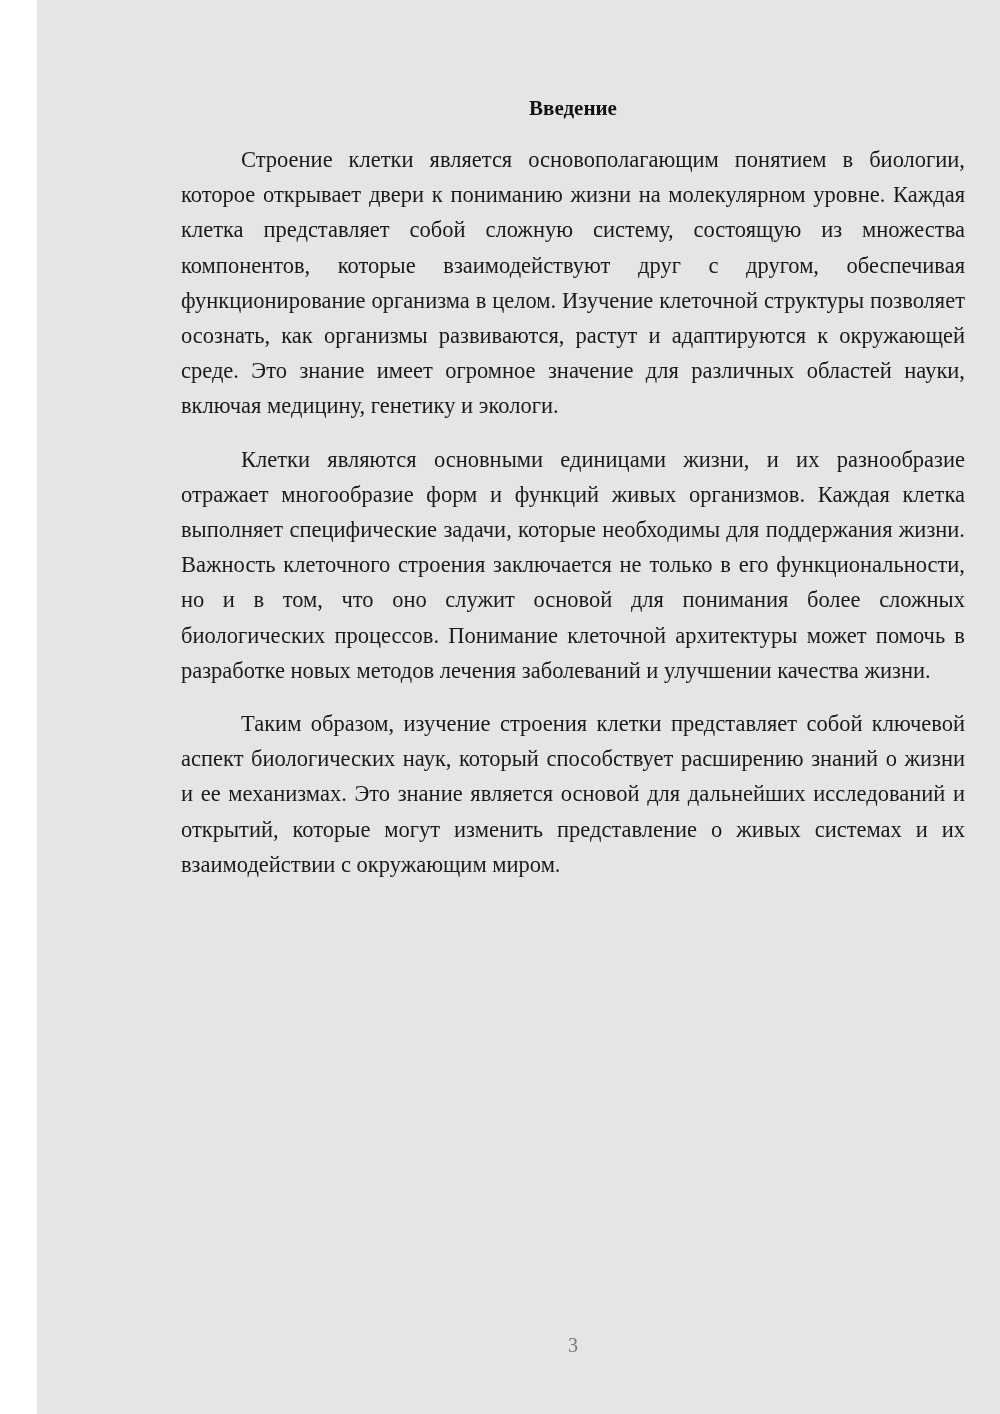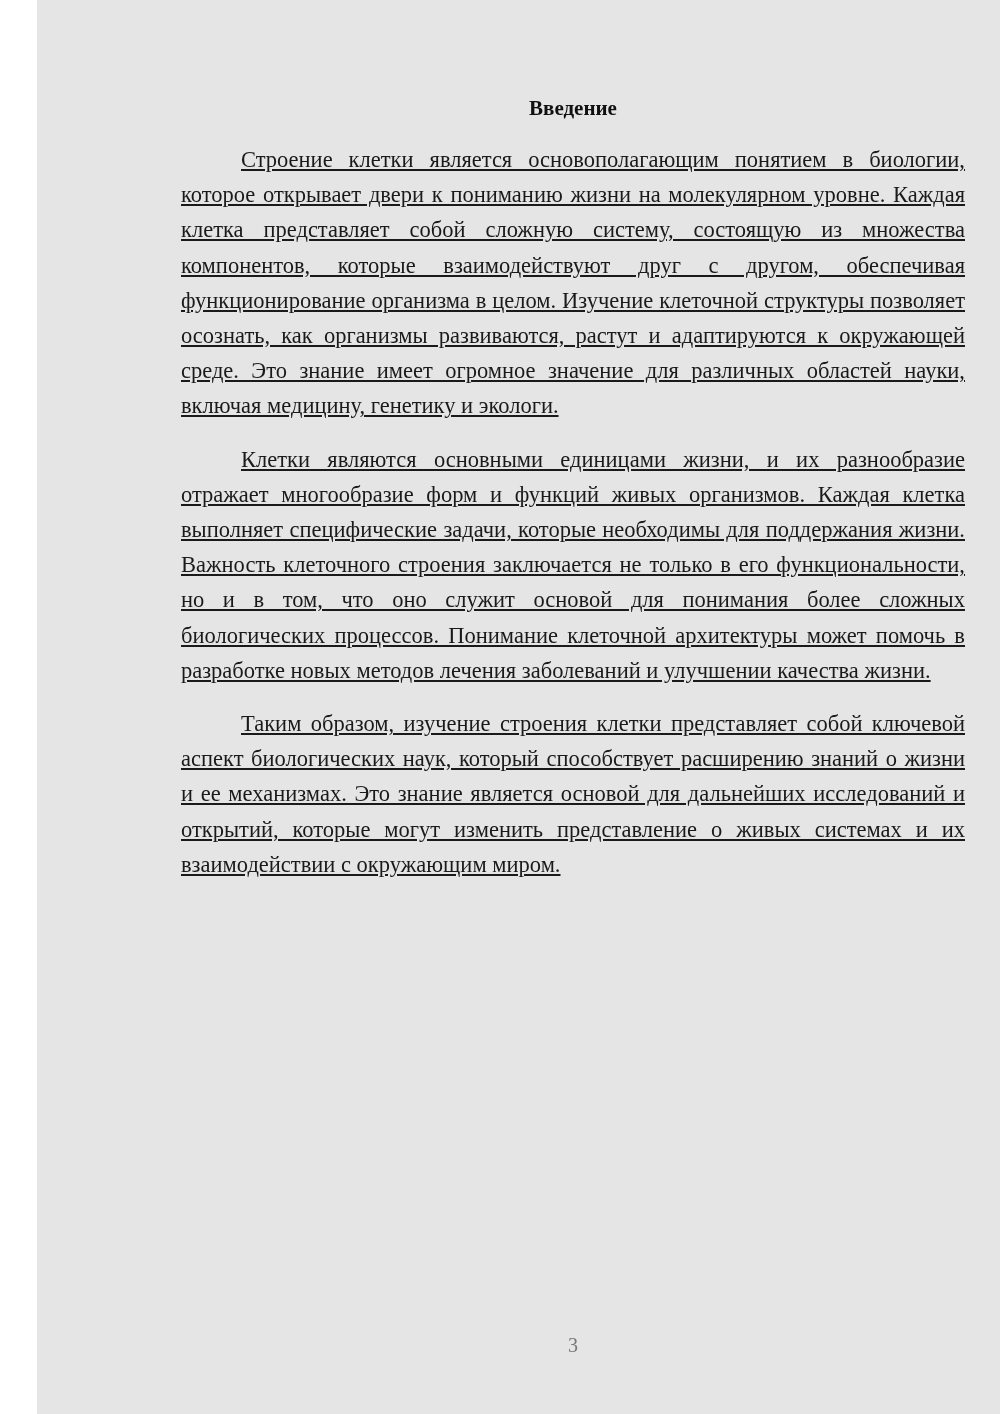--- a/index.html
+++ b/index.html
@@ -9,21 +9,21 @@
       position: absolute; left: 0; width: 1072px; top: 96px;
       text-align: center;
       font-family: "Liberation Serif", serif;
       font-weight: bold; font-size: 21px; color: #111;
     }
     .body-text {
       position: absolute; left: 144px; width: 784px; top: 142px;
       font-family: "Liberation Serif", serif;
       font-size: 22.5px; line-height: 35.2px; color: #1a1a1a;
     }
-    .para { margin: 0; text-align: justify; text-indent: 60px; text-decoration: underline; }
+    .para { margin: 0; text-align: justify; text-indent: 60px; }
     .para + .para { margin-top: 18px; }
     .page-number {
       position: absolute; left: 0; width: 1072px; top: 1334px;
       text-align: center;
       font-family: "Liberation Serif", serif;
       font-size: 20px; color: #777;
     }
   </style>
 </head>
 <body>

